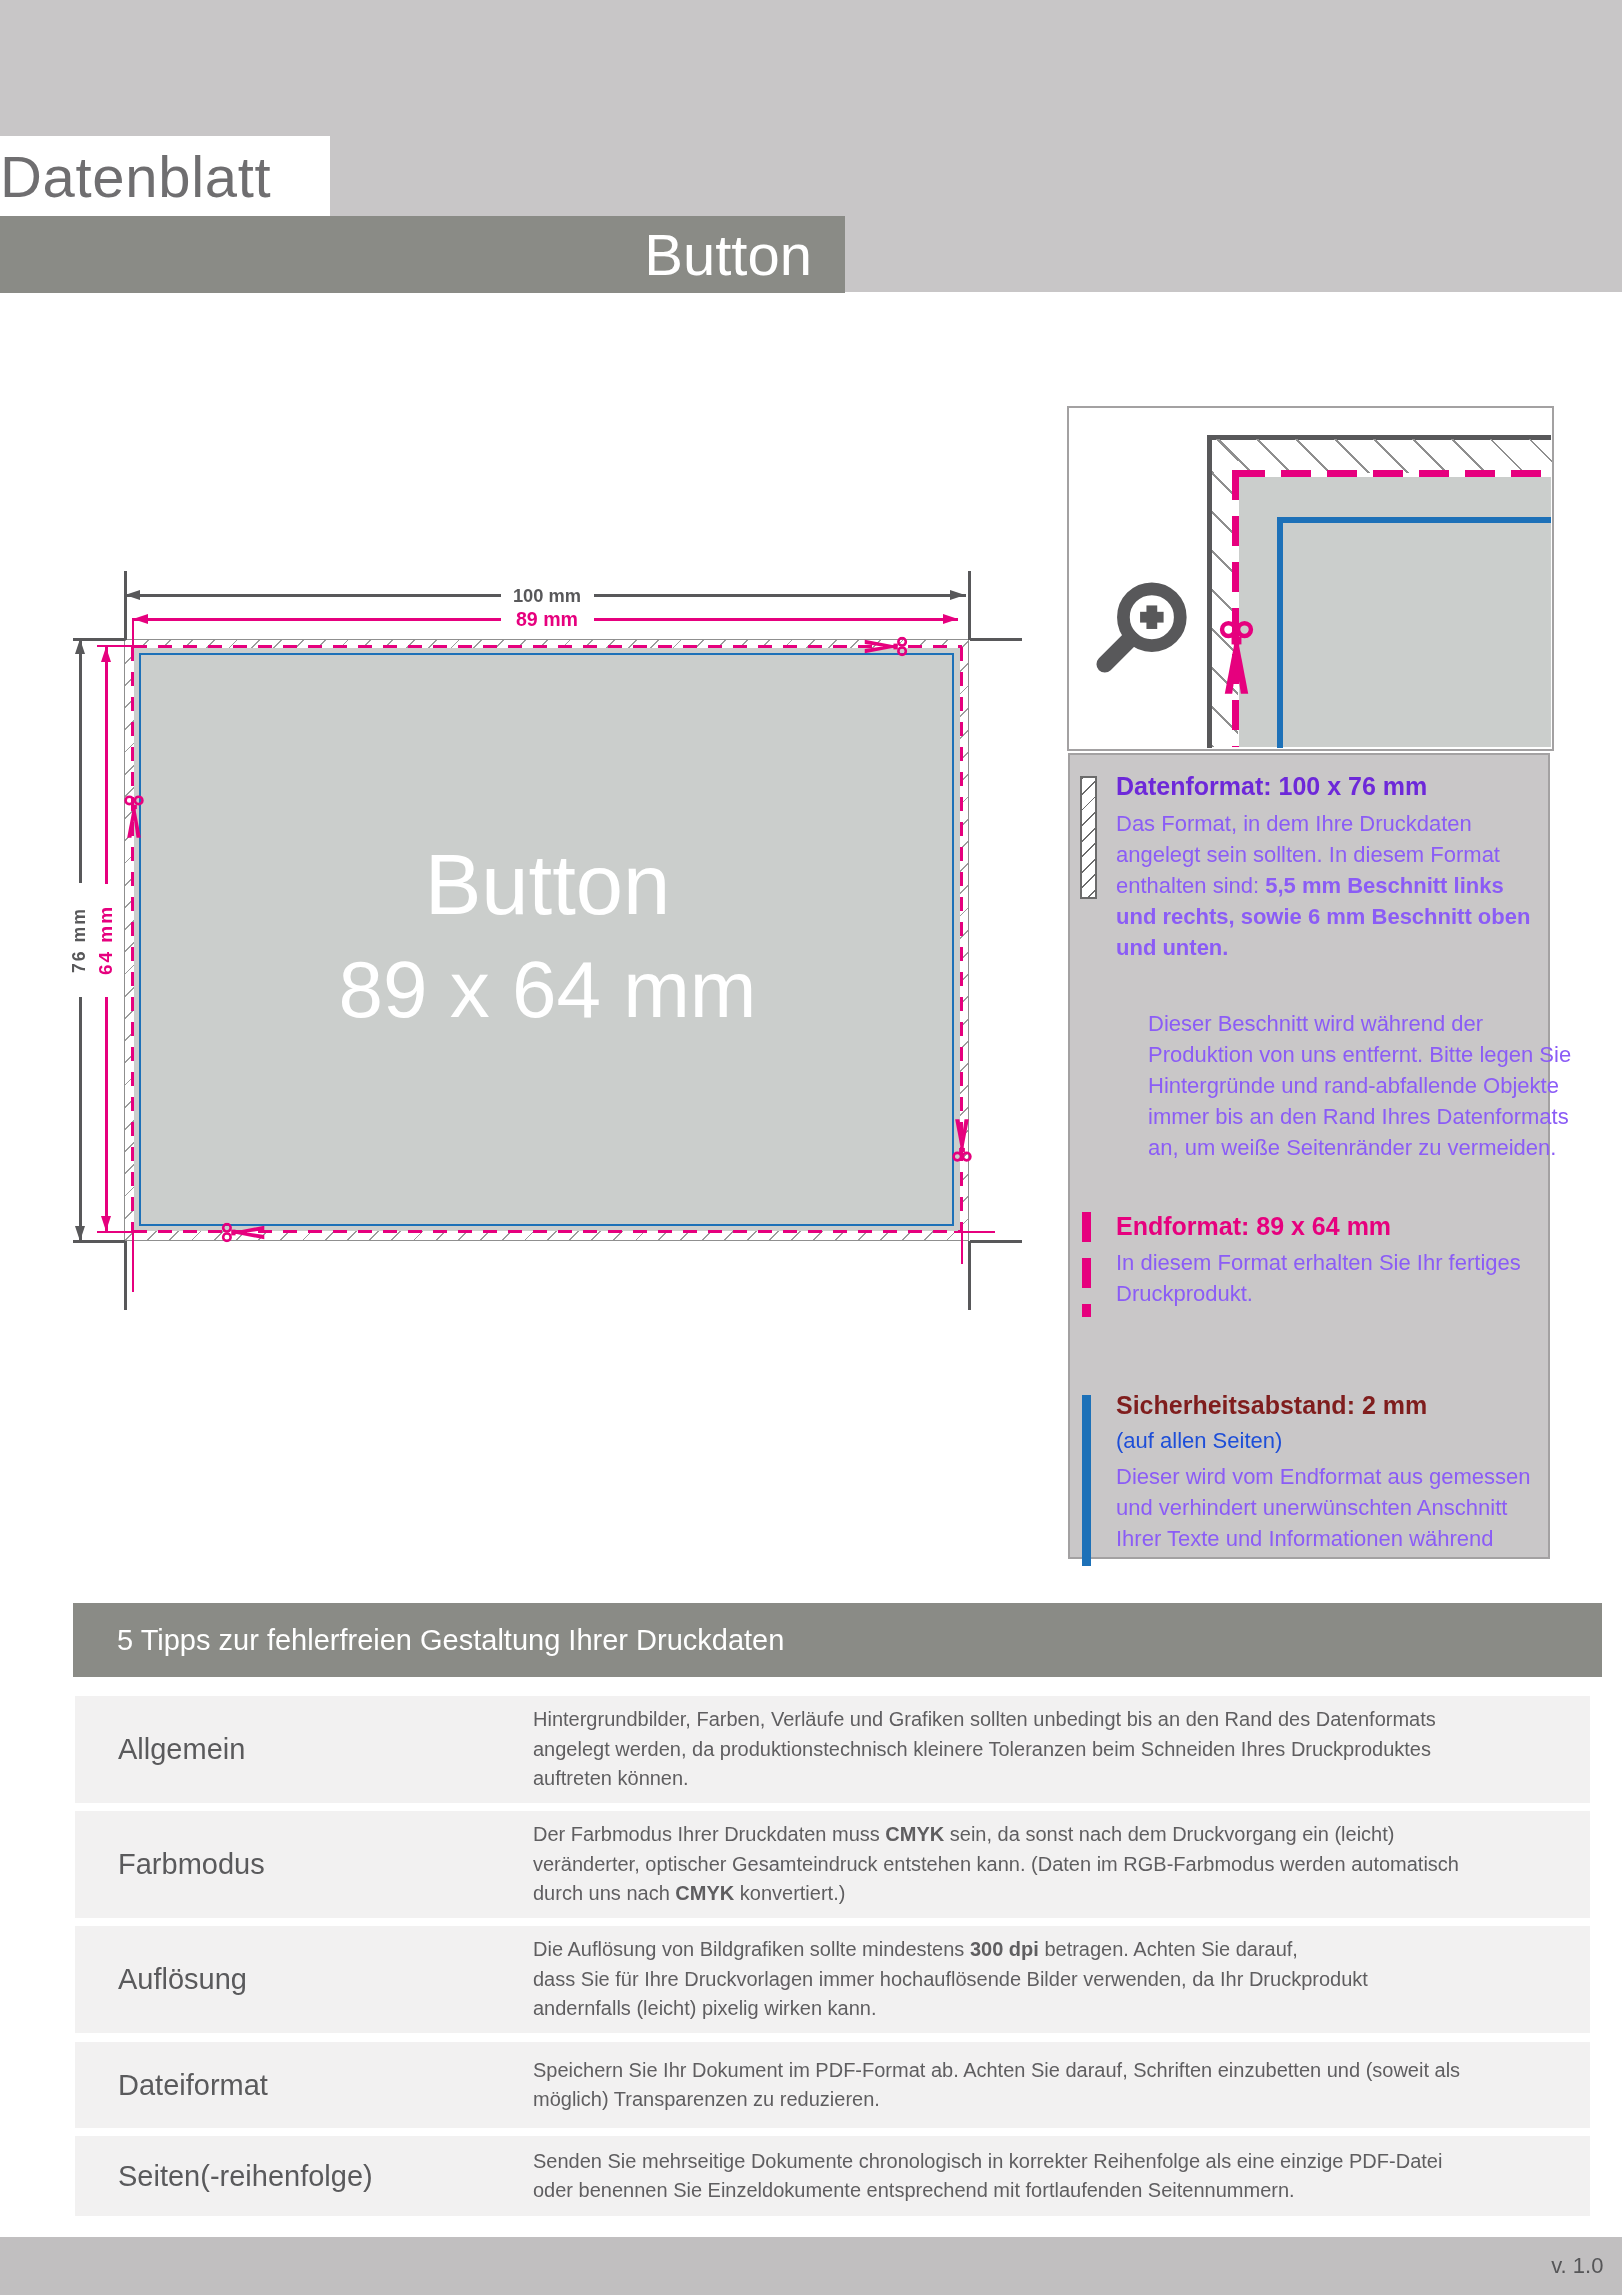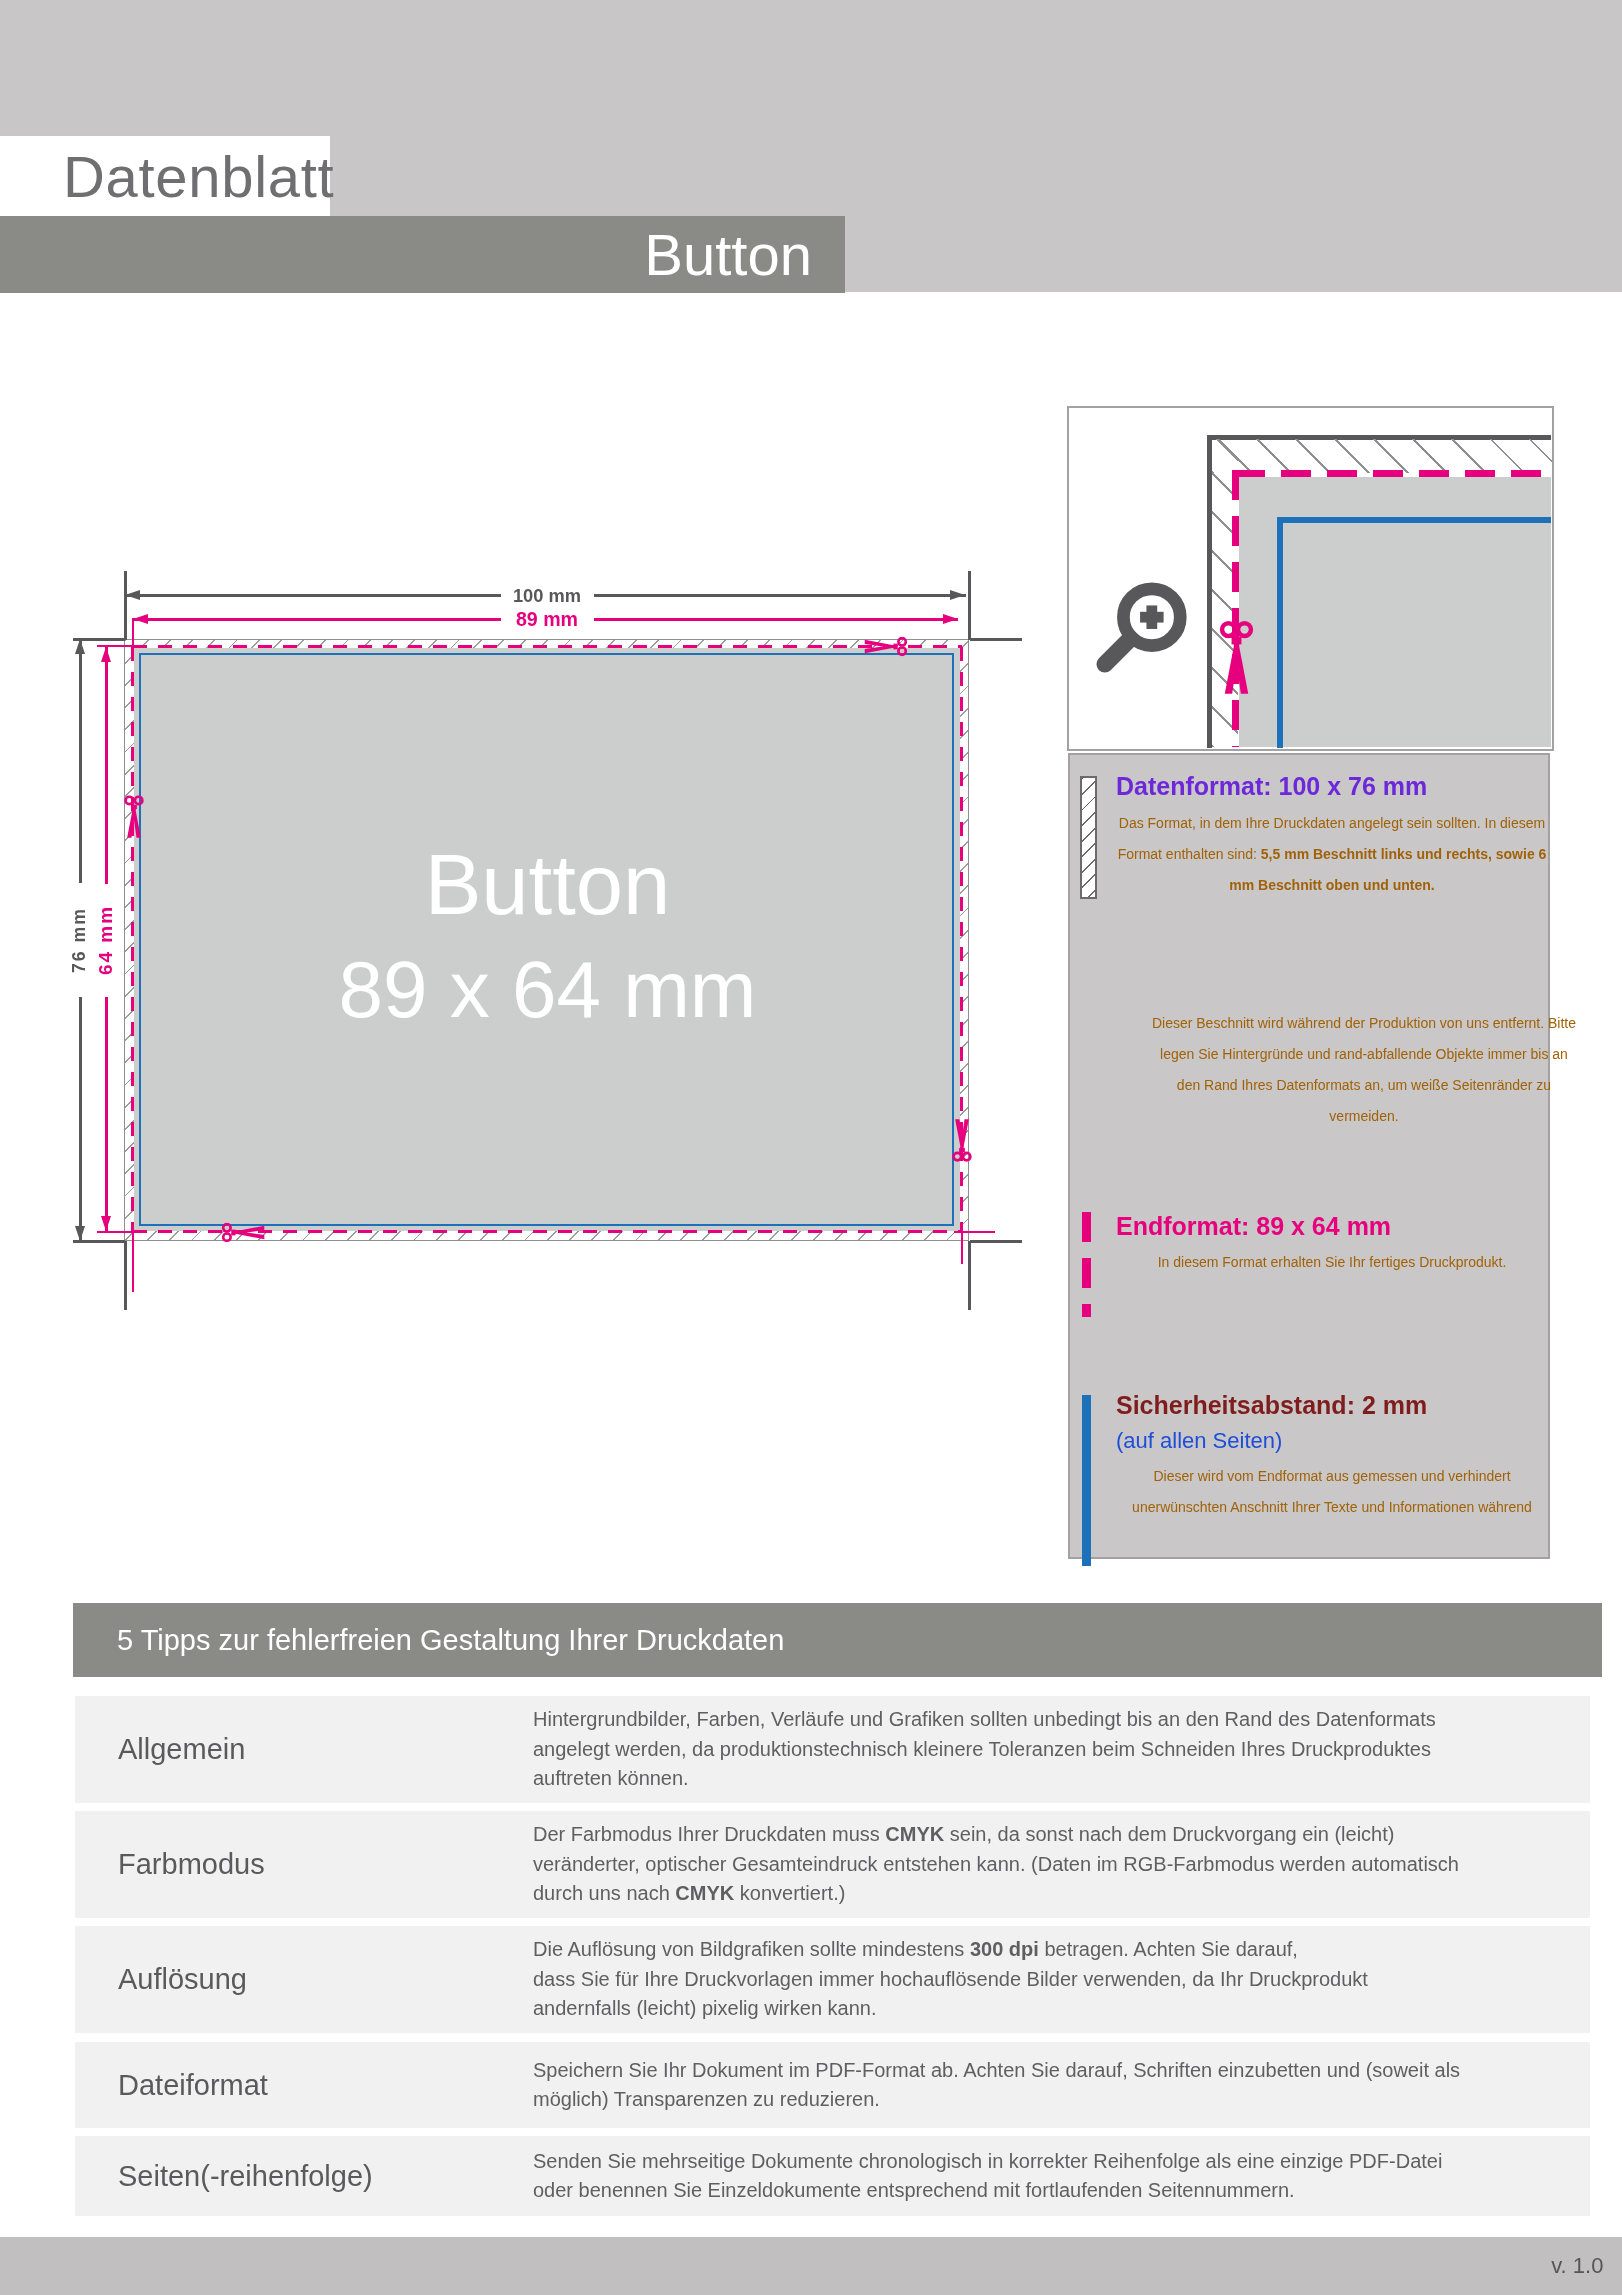--- a/index.html
+++ b/index.html
@@ -3,21 +3,21 @@
 <meta charset="utf-8">
 <style>
   html,body{margin:0;padding:0;background:#ffffff;}
   #page{position:relative;width:1623px;height:2295px;background:#ffffff;
         font-family:"Liberation Sans",sans-serif;overflow:hidden;}
 
   
   .top-band{position:absolute;left:0;top:0;width:1623px;height:292px;background:#c8c6c7;}
   .doc-label-box{position:absolute;left:0;top:136px;width:330px;height:80px;background:#ffffff;
         display:flex;align-items:center;}
-  .doc-label-box span{font-size:58px;color:#6f6e70;padding-left:63px;letter-spacing:0.7px;}
+  .doc-label-box span{font-size:58px;color:#6f6e70;letter-spacing:0.7px;}
   .title-bar{position:absolute;left:0;top:216px;width:845px;height:77px;background:#8a8b86;
         display:flex;align-items:center;justify-content:flex-end;}
   .title-bar span{font-size:58px;color:#ffffff;padding-right:33px;}
 
   
   .hatch{background-image:repeating-linear-gradient(135deg,#9b9b9b 0px,#9b9b9b 1.3px,rgba(0,0,0,0) 1.3px,rgba(0,0,0,0) 15.7px);}
   .hatch45{background-image:repeating-linear-gradient(45deg,#8f8f8f 0px,#8f8f8f 2px,rgba(0,0,0,0) 2px,rgba(0,0,0,0) 27.5px);}
   .outer-rect{position:absolute;left:124px;top:639px;width:843px;height:600px;
         background-color:#ffffff;border:1.3px solid #8f8f8f;}
   .content-fill{position:absolute;left:134px;top:648px;width:826px;height:583px;background:#cbcecc;}
@@ -58,21 +58,21 @@
   .mini-blueV{position:absolute;left:208px;top:109px;width:5.9px;height:231px;background:#1d71b8;}
   .mini-scissors{position:absolute;left:128px;top:229px;width:79px;height:37px;}
 
   
   .info-panel{position:absolute;left:1068px;top:753px;width:482px;height:806px;
         background:#c9c7c8;border:2px solid #a3a1a2;box-sizing:border-box;}
   .panel-h{position:absolute;font-size:25px;font-weight:bold;color:#6d28d9;white-space:nowrap;}
   .panel-h.mag{color:#e6007e;}
   .panel-h.blue{color:#7f1d1d;}
   .panel-sub{position:absolute;font-size:22px;color:#1d4ed8;}
-  .panel-text{position:absolute;font-size:14px;line-height:31px;color:#a16207;width:432px;text-align:center;}
+  .panel-text{position:absolute;font-size:22px;line-height:31px;color:#8b5cf6;width:432px;}
   .swatch-hatch{position:absolute;left:1080px;top:776px;width:17px;height:123px;background:#ffffff;
         border:2px solid #6b6b6b;box-sizing:border-box;
         background-image:repeating-linear-gradient(135deg,#6b6b6b 0px,#6b6b6b 1.3px,rgba(0,0,0,0) 1.3px,rgba(0,0,0,0) 11px);}
   .swatch-dash{position:absolute;left:1082px;top:1212px;width:9.2px;height:105px;
         background-image:repeating-linear-gradient(to bottom,#e6007e 0px,#e6007e 30px,rgba(0,0,0,0) 30px,rgba(0,0,0,0) 46px);}
   .swatch-blue{position:absolute;left:1082px;top:1395px;width:8.5px;height:171px;background:#1d71b8;}
 
   
   .tips-bar{position:absolute;left:73px;top:1603px;width:1529px;height:74px;background:#8a8b86;
         display:flex;align-items:center;}

